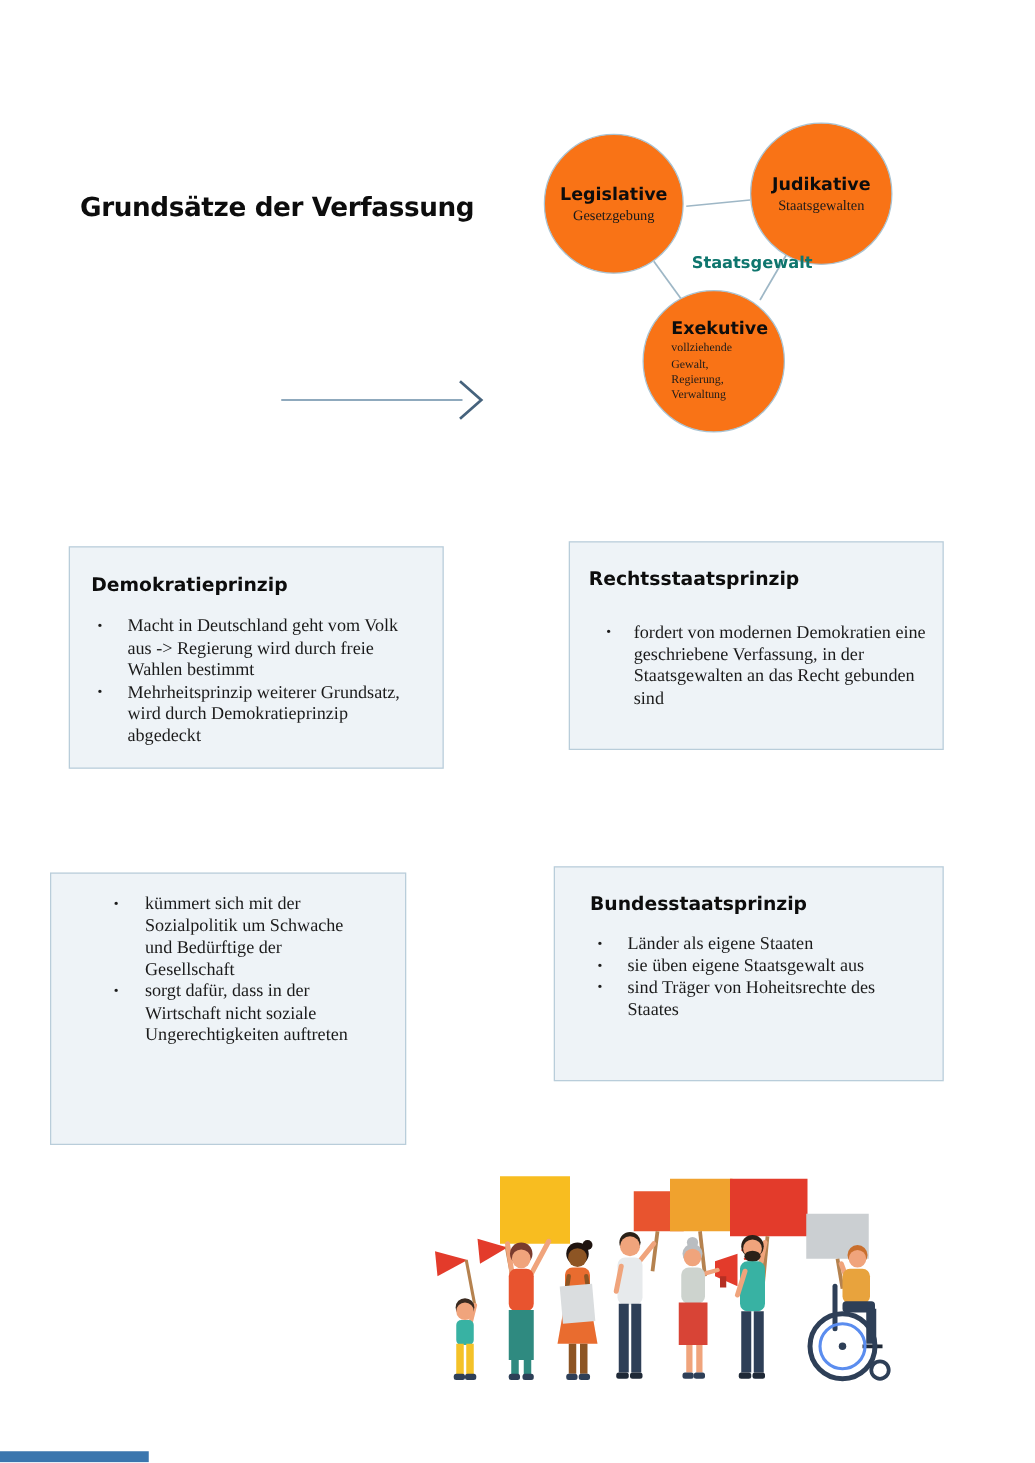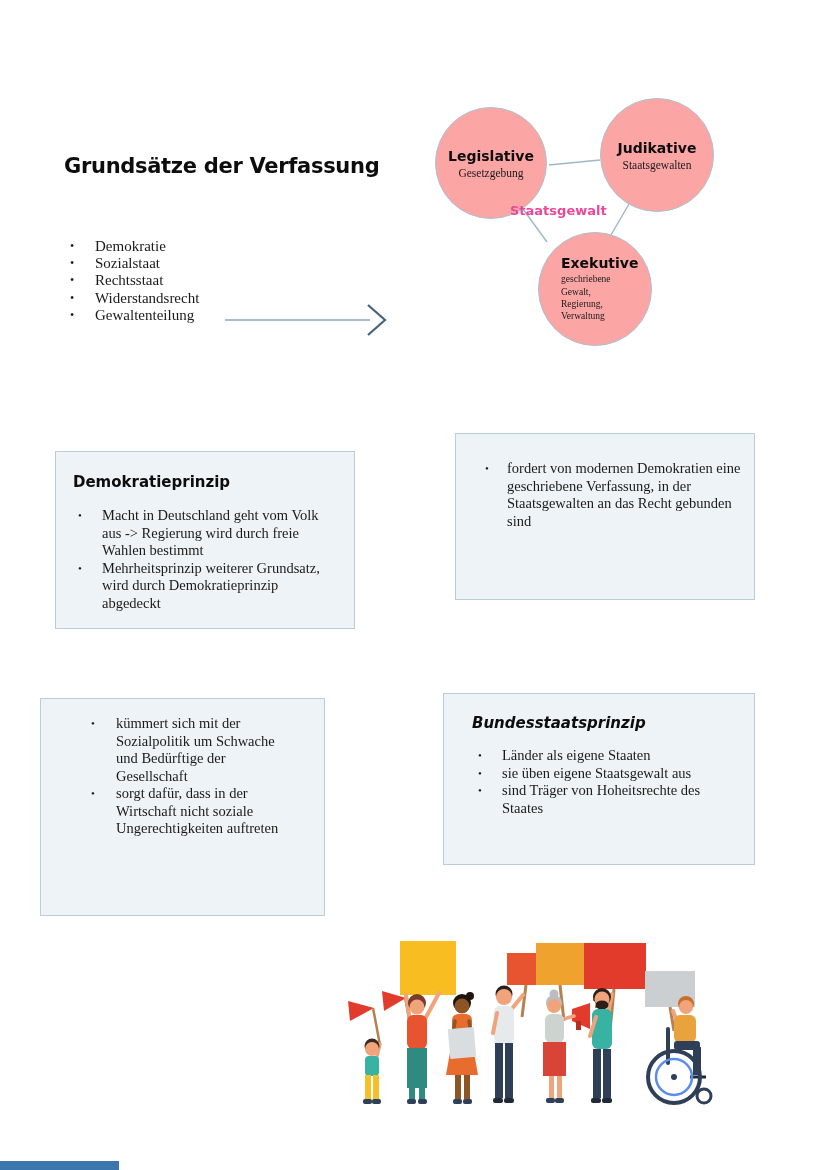--- a/index.html
+++ b/index.html
@@ -12,81 +12,74 @@
 
   
   .plist{position:absolute;left:68px;top:238px;margin:0;padding:0;list-style:none;}
   .plist li{position:relative;padding-left:27px;font-size:15px;line-height:17.2px;}
   .plist li::before{content:"\2022";position:absolute;left:2px;top:0;font-size:12px;line-height:17.2px;}
 
   
   #arrow{position:absolute;left:222px;top:298px;}
 
   
-  .circle{position:absolute;border-radius:50%;background:#fca5a5;border:1px solid #a9c3d2;
+  .circle{position:absolute;border-radius:50%;background:#f97316;border:1px solid #a9c3d2;
           box-sizing:border-box;display:flex;flex-direction:column;align-items:center;
           justify-content:center;text-align:center;}
   #c-leg{left:435px;top:107px;width:112px;height:112px;}
   #c-jud{left:600px;top:98px;width:114px;height:114px;}
-  #c-exe{left:538px;top:232px;width:114px;height:114px;align-items:flex-start;
+  #c-exe{left:514px;top:232px;width:114px;height:114px;align-items:flex-start;
          text-align:left;padding-left:22px;}
   .c-title{font-family:"DejaVu Sans",sans-serif;font-weight:bold;font-size:14px;color:#0d0d0d;}
   .c-sub{font-size:11.5px;margin-top:3px;}
   #c-exe .c-sub{font-size:9.5px;line-height:1.3;white-space:pre-line;margin-top:2px;}
-  #staatsgewalt{position:absolute;left:510px;top:203px;width:140px;text-align:left;
-    font-family:"DejaVu Sans",sans-serif;font-weight:bold;font-size:13px;color:#ec4899;}
+  #staatsgewalt{position:absolute;left:510px;top:203px;width:140px;text-align:right;
+    font-family:"DejaVu Sans",sans-serif;font-weight:bold;font-size:13px;color:#0f766e;}
   #connectors{position:absolute;left:420px;top:90px;}
 
   
   .info-box{position:absolute;background:#eef3f7;border:1px solid #b9cdda;box-sizing:border-box;}
   .info-box h3{margin:0;font-family:"DejaVu Sans",sans-serif;font-weight:bold;font-size:15px;color:#0d0d0d;}
   .info-box ul{list-style:none;margin:0;padding:0;}
   .info-box li{position:relative;font-size:14.5px;line-height:17.5px;}
   .info-box li::before{content:"\2022";position:absolute;left:2px;top:0;font-size:11px;}
 
-  #box-demokratie{left:55px;top:451px;width:300px;height:178px;}
+  #box-demokratie{left:55px;top:437px;width:300px;height:178px;}
   #box-demokratie h3{margin:21px 0 0 17px;}
   #box-demokratie ul{margin:16px 0 0 20px;}
   #box-demokratie li{padding-left:26px;max-width:218px;}
 
   #box-rechtsstaat{left:455px;top:433px;width:300px;height:167px;}
   #box-rechtsstaat h3{margin:20px 0 0 15px;}
   #box-rechtsstaat ul{margin:26px 0 0 27px;}
   #box-rechtsstaat li{padding-left:24px;max-width:235px;}
 
   #box-sozialstaat{left:40px;top:698px;width:285px;height:218px;}
   #box-sozialstaat h3{margin:21px 0 0 44px;}
   #box-sozialstaat ul{margin:16px 0 0 48px;}
   #box-sozialstaat li{padding-left:27px;max-width:174px;}
 
   #box-bundesstaat{left:443px;top:693px;width:312px;height:172px;}
-  #box-bundesstaat h3{margin:20px 0 15px 28px;font-style:italic;}
+  #box-bundesstaat h3{margin:20px 0 15px 28px;}
   #box-bundesstaat ul{margin:15px 0 0 32px;}
   #box-bundesstaat li{padding-left:26px;max-width:206px;}
 
   
   #crowd{position:absolute;left:322px;top:933px;}
 
   
   #edge{position:absolute;left:0;top:1161px;width:119px;height:9px;background:#3b76ae;}
 </style>
 </head>
 <body>
 
 <div id="page">
 
   <h1 id="title">Grundsätze der Verfassung</h1>
 
-  <ul class="plist">
-    <li>Demokratie</li>
-    <li>Sozialstaat</li>
-    <li>Rechtsstaat</li>
-    <li>Widerstandsrecht</li>
-    <li>Gewaltenteilung</li>
-  </ul>
 
   <svg id="arrow" width="175" height="44" viewBox="0 0 175 44">
     <line x1="3" y1="22" x2="148" y2="22" stroke="#8FA9BD" stroke-width="1.5"></line>
     <polyline points="146,7 163,22 146,37" fill="none" stroke="#46637D" stroke-width="2.2"></polyline>
   </svg>
 
   <div>
     <svg id="connectors" width="320" height="270" viewBox="0 0 320 270">
       <line x1="129" y1="75" x2="180" y2="70" stroke="#9EB7C6" stroke-width="1.4"></line>
       <line x1="103" y1="119" x2="127" y2="152" stroke="#9EB7C6" stroke-width="1.4"></line>
@@ -98,38 +91,39 @@
       <div class="c-sub">Gesetzgebung</div>
     </div>
 
     <div class="circle" id="c-jud">
       <div class="c-title">Judikative</div>
       <div class="c-sub">Staatsgewalten</div>
     </div>
 
     <div class="circle" id="c-exe">
       <div class="c-title">Exekutive</div>
-      <div class="c-sub">geschriebene
+      <div class="c-sub">vollziehende
 Gewalt,
 Regierung,
 Verwaltung</div>
     </div>
 
     <div id="staatsgewalt">Staatsgewalt</div>
   </div>
 
   <div class="info-box" id="box-demokratie">
     <h3>Demokratieprinzip</h3>
     <ul>
       <li>Macht in Deutschland geht vom Volk aus -&gt; Regierung wird durch freie Wahlen bestimmt</li>
       <li>Mehrheitsprinzip weiterer Grundsatz, wird durch Demokratieprinzip abgedeckt</li>
     </ul>
   </div>
 
   <div class="info-box" id="box-rechtsstaat">
+    <h3>Rechtsstaatsprinzip</h3>
     <ul>
       <li>fordert von modernen Demokratien eine geschriebene Verfassung, in der Staatsgewalten an das Recht gebunden sind</li>
     </ul>
   </div>
 
   <div class="info-box" id="box-sozialstaat">
     <ul>
       <li>kümmert sich mit der Sozialpolitik um Schwache und Bedürftige der Gesellschaft</li>
       <li>sorgt dafür, dass in der Wirtschaft nicht soziale Ungerechtigkeiten auftreten</li>
     </ul>

